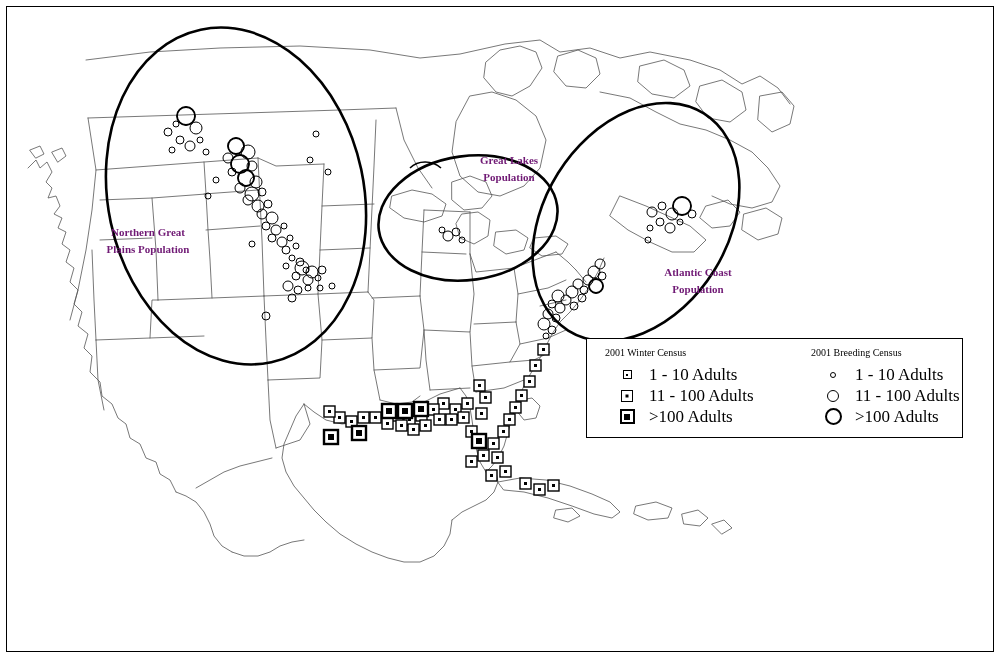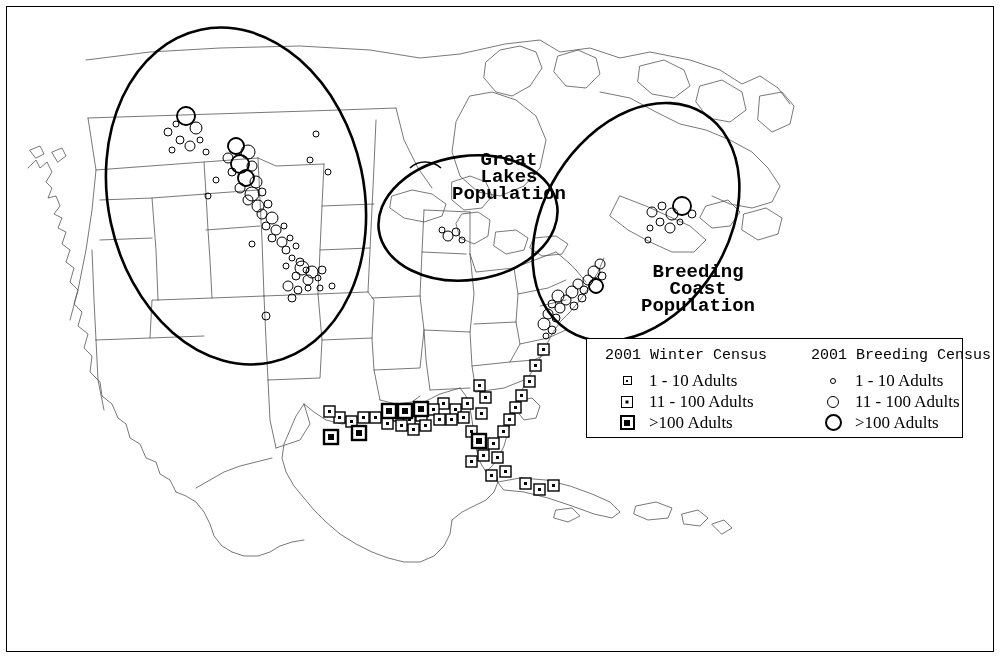--- a/index.html
+++ b/index.html
@@ -29,25 +29,25 @@
   }
   #map-svg {
     position: absolute;
     left: 0;
     top: 0;
     width: 1001px;
     height: 659px;
   }
   .pop-label {
     position: absolute;
-    font-family: Liberation Mono, monospace;
+    font-family: Liberation Serif, serif;
     font-weight: bold;
-    font-size: 19px;
+    font-size: 11px;
     line-height: 17px;
-    color: #000000;
+    color: #701a75;
     text-align: center;
     white-space: pre-line;
   }
   #label-ngp { left: 78px; top: 224px; width: 140px; }
   #label-gl  { left: 448px; top: 152px; width: 122px; }
   #label-ac  { left: 634px; top: 264px; width: 128px; }
 
   #legend {
     position: absolute;
     left: 586px;
@@ -58,22 +58,22 @@
     background: #fff;
     box-sizing: border-box;
   }
   .legend-col {
     position: absolute;
     top: 8px;
   }
   #legend-col-winter { left: 18px; width: 170px; }
   #legend-col-breeding { left: 200px; width: 165px; margin-left: 24px; }
   .legend-title {
-    font-family: Liberation Mono, monospace;
-    font-size: 15px;
+    font-family: Liberation Serif, serif;
+    font-size: 10px;
     color: #000;
     margin-bottom: 6px;
     white-space: nowrap;
   }
   .legend-row {
     display: flex;
     align-items: center;
     height: 21px;
   }
   .legend-sym {
@@ -443,23 +443,25 @@
     <g fill="#000">
       <rect x="386" y="408" width="6" height="6"></rect>
       <rect x="402" y="408" width="6" height="6"></rect>
       <rect x="418" y="406" width="6" height="6"></rect>
       <rect x="328" y="434" width="6" height="6"></rect>
       <rect x="356" y="430" width="6" height="6"></rect>
       <rect x="476" y="438" width="6" height="6"></rect>
     </g>
   </svg>
 
+  <div class="pop-label" id="label-ngp">Northern Great
+Plains Population</div>
   <div class="pop-label" id="label-gl">Great Lakes
 Population</div>
-  <div class="pop-label" id="label-ac">Breeding Coast
+  <div class="pop-label" id="label-ac">Atlantic Coast
 Population</div>
 
   <div id="legend">
     <div class="legend-col" id="legend-col-winter">
       <div class="legend-title">2001 Winter Census</div>
       <div class="legend-row">
         <span class="legend-sym">
             <span class="sq s1"></span>
           </span>
         <span class="legend-txt">1 - 10 Adults</span>

